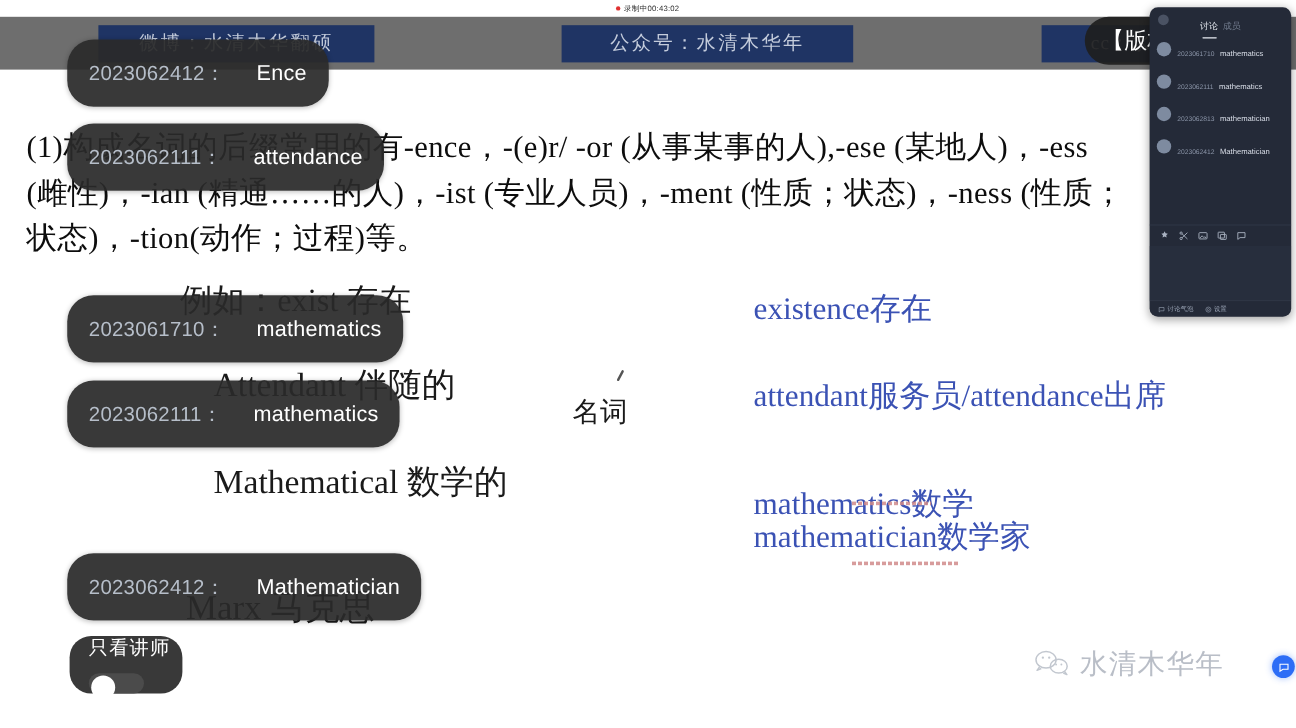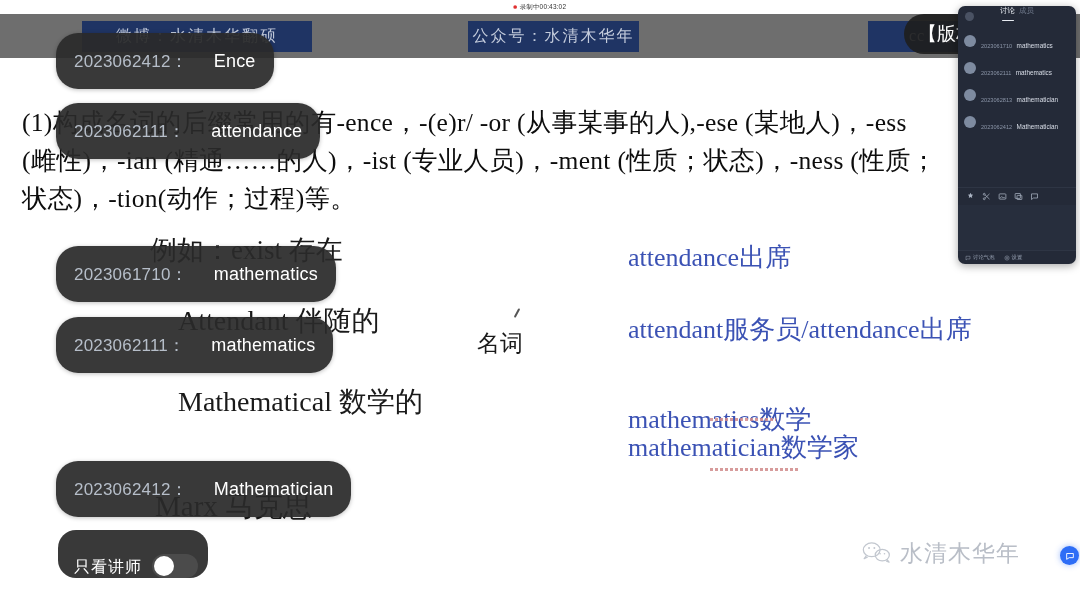--- a/index.html
+++ b/index.html
@@ -62,21 +62,21 @@
     padding: 0 12px;
   }
   .banner-text {
     color: #c4ccdc;
     font-size: 16px;
     font-family: "Liberation Serif", serif;
     letter-spacing: 2px;
     white-space: nowrap;
   }
   .banner-left  { left: 82px;  width: 230px; }
-  .banner-mid   { left: 468px; width: 171px; }
+  .banner-mid   { left: 468px; width: 243px; }
   .banner-right { left: 868px; width: 200px; }
   .banner-right .banner-text { letter-spacing: 1px; }
 
   
   .slide-text {
     position: absolute;
     left: 22px; top: 104px;
     width: 920px;
     font-family: "Liberation Serif", serif;
     font-size: 25.5px;
@@ -183,24 +183,25 @@
   }
 
   
   .lecturer-toggle {
     position: absolute;
     left: 58px; top: 530px;
     height: 48px;
     background: rgba(42,42,42,0.93);
     border-radius: 18px;
     display: flex;
-    align-items: flex-end;
+    align-items: flex-start;
     gap: 10px;
     padding: 0 10px 0 16px;
     cursor: pointer;
+    flex-direction: column;
   }
   .lecturer-toggle .lbl {
     color: #ffffff;
     font-size: 16px;
     letter-spacing: 1px;
   }
   .switch {
     width: 46px; height: 24px;
     border-radius: 12px;
     background: #4b4b4b;
@@ -224,21 +225,21 @@
     overflow: hidden;
     z-index: 8;
     box-shadow: 0 2px 8px rgba(0,0,0,0.35);
     display: flex;
     flex-direction: column;
   }
   .chat-header {
     height: 24px;
     position: relative;
     display: flex;
-    align-items: flex-start;
+    align-items: flex-end;
     justify-content: center;
     gap: 4px;
     flex: 0 0 auto;
   }
   .chat-header .avatar-mini {
     position: absolute;
     left: 7px; top: 6px;
     width: 9px; height: 9px;
     border-radius: 50%;
     background: #4a5263;
@@ -392,21 +393,21 @@
   <div class="slide-text">(1)构成名词的后缀常用的有-ence，-(e)r/ -or (从事某事的人),-ese (某地人)，-ess (雌性)，-ian (精通……的人)，-ist (专业人员)，-ment (性质；状态)，-ness (性质；状态)，-tion(动作；过程)等。</div>
 
   <div class="ink ink-exist">例如：exist 存在</div>
   <div class="ink ink-attendant">Attendant 伴随的</div>
   <div class="ink ink-mathemat">Mathematical 数学的</div>
   <div class="ink ink-marx">Marx 马克思</div>
   <div class="ink ink-mingci">名词</div>
   <div class="ink-tick"></div>
 
   <div class="blue-col">
-    <div class="blue-line l1">attendance出席</div>
+    <div class="blue-line l1">existence存在</div>
     <div class="blue-line l2">attendant服务员/attendance出席</div>
     <div class="blue-line l3">mathematics数学</div>
     <div class="blue-line l4">mathematician数学家</div>
   </div>
   <div class="squiggle sq1"></div>
   <div class="squiggle sq2"></div>
 
   <div class="bubble b1">
     <span class="uid"><span>2023062412</span><span>：</span></span>
     <span class="msg">Ence</span>

